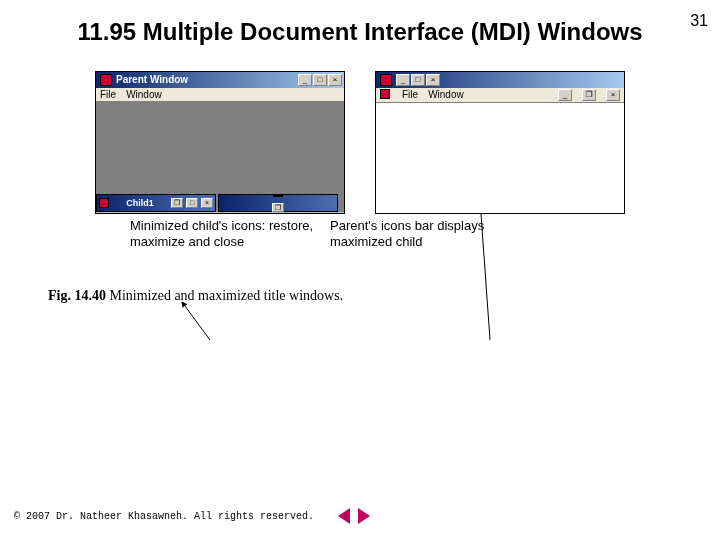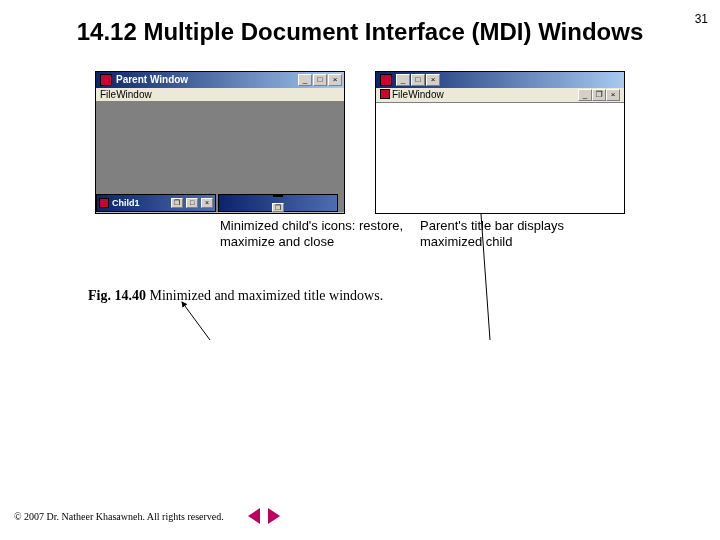--- a/index.html
+++ b/index.html
@@ -5,74 +5,74 @@
   * { box-sizing: border-box; }
   body {
     margin: 0;
     width: 720px;
     height: 540px;
     background: #fff;
     font-family: "Times New Roman", Times, serif;
     color: #000;
     position: relative;
   }
-  .page-num { position: absolute; top: 12px; right: 12px; font-family: Arial, sans-serif; font-size: 12px; }
+  .page-num { position: absolute; top: 12px; right: 12px; font-family: Arial, sans-serif; font-size: 16px; }
   .title { text-align: center; font-family: Arial, sans-serif; font-weight: bold; font-size: 24px; margin: 18px 60px 10px 60px; line-height: 1.2; }
   .labels-top { display: flex; justify-content: space-between; font-family: Arial, sans-serif; font-size: 13px; padding: 6px 100px 0 100px; }
   .labels-top > div { width: 200px; line-height: 1.25; }
-  .labels-bottom { display: flex; justify-content: flex-end; font-family: Arial, sans-serif; font-size: 13px; padding: 0 100px 10px 130px; }
+  .labels-bottom { display: flex; justify-content: flex-start; font-family: Arial, sans-serif; font-size: 13px; padding: 0 100px 10px 130px; }
   .labels-bottom > div { width: 200px; line-height: 1.25; }
   .screens { display: flex; justify-content: center; gap: 30px; padding: 8px 0 4px 0; }
   .win {
     width: 250px;
     border: 1px solid #000;
     background: #c0c0c0;
     font-family: Tahoma, Arial, sans-serif;
     font-size: 10px;
   }
   .tbar {
     display: flex; align-items: center; gap: 4px;
     padding: 2px 2px 2px 4px;
     background: linear-gradient(90deg, #0a246a 0%, #a6caf0 100%);
     color: #fff;
   }
   .tbar .tico { width: 12px; height: 12px; background: #cc0033; border: 1px solid #000; }
   .tbar .ttxt { flex: 1; font-weight: bold; white-space: nowrap; overflow: hidden; }
   .btns { display: flex; gap: 1px; }
   .btn { width: 14px; height: 12px; background: #d4d0c8; border: 1px solid #808080; border-top-color:#fff; border-left-color:#fff; display:flex; align-items:center; justify-content:center; color:#000; font-size:8px; line-height:1; font-family: Arial, sans-serif; }
-  .menubar { background: #ece9d8; padding: 1px 4px; display:flex; border-bottom:1px solid #808080; }
+  .menubar { background: #ece9d8; padding: 1px 4px; display:flex; gap:10px; border-bottom:1px solid #808080; }
   .menubar .child-ico { width:10px; height:10px; background:#cc0033; border:1px solid #000; margin-right:2px; }
   .client { height: 110px; background: #808080; position: relative; overflow: hidden; }
   .client.white { background: #fff; }
   .minchild {
     position: absolute; bottom: 0; height: 18px;
     display: flex; align-items: center;
     background: linear-gradient(90deg, #0a246a 0%, #4e6eb0 100%);
     color:#fff; padding: 0 2px; gap:3px;
     border: 1px solid #000;
   }
   .minchild.left { left: 0; width: 120px; }
   .minchild.right { left: 122px; width: 120px; flex-direction: column; }
   .minchild .mico { width:10px; height:10px; background:#cc0033; border:1px solid #000; }
-  .minchild .mtxt { flex:1; font-size:9px; font-weight:bold; white-space:nowrap; overflow:hidden; }
+  .minchild .mtxt { flex:1; font-size:9px; font-weight:bold; white-space:nowrap; overflow:hidden;text-align:center; }
   .minchild .btn { width:12px; height:10px; font-size:7px; }
   .caption { font-family: "Times New Roman", serif; font-size: 14px; padding: 28px 0 0 48px; }
-  .caption b { font-weight: bold; margin-left: 40px; }
-  .footer { position: absolute; bottom: 16px; left: 14px; right: 14px; display:flex; align-items:center; font-family: Liberation Serif, serif; font-size: 10px; }
+  .caption b { font-weight: bold; }
+  .footer { position: absolute; bottom: 16px; left: 14px; right: 14px; display:flex; align-items:center; font-family: Liberation Mono, monospace; font-size: 10px; }
   .navtri { display:inline-block; width:0; height:0; border-top:8px solid transparent; border-bottom:8px solid transparent; }
   .navtri.left { border-right:12px solid #c00060; margin: 0 4px; }
   .navtri.right { border-left:12px solid #c00060; margin: 0 4px; }
   svg.arrows { position: absolute; left: 0; top: 0; width: 720px; height: 540px; pointer-events: none; }
 </style>
 </head>
 <body>
 
 <div class="page-num">31</div>
 
-<div class="title">14.12  Multiple Document Interface (MDI) Windows</div>
+<div class="title">11.95  Multiple Document Interface (MDI) Windows</div>
 
 <div class="labels-top">
 </div>
 
 <svg class="arrows">
   <defs>
     <marker id="ah" markerWidth="6" markerHeight="6" refX="5" refY="3" orient="auto">
       <path d="M0,0 L6,3 L0,6 Z" fill="#000"></path>
     </marker>
   </defs>
@@ -133,21 +133,21 @@
       <span class="btn">_</span>
       <span class="btn">❐</span>
       <span class="btn">×</span>
     </div>
     <div class="client white"></div>
   </div>
 </div>
 
 <div class="labels-bottom">
   <div>Minimized child's icons: restore, maximize and close</div>
-  <div>Parent's title bar displays maximized child</div>
+  <div>Parent's icons bar displays maximized child</div>
 </div>
 
 <div class="caption">
   <b>Fig. 14.40</b><span>  Minimized and maximized title windows.</span>
 </div>
 
 <div class="footer">
   <span>© 2007 Dr. Natheer Khasawneh.  All rights reserved.</span>
   <span style="flex:0 0 20px"></span>
   <span class="navtri left"></span>

